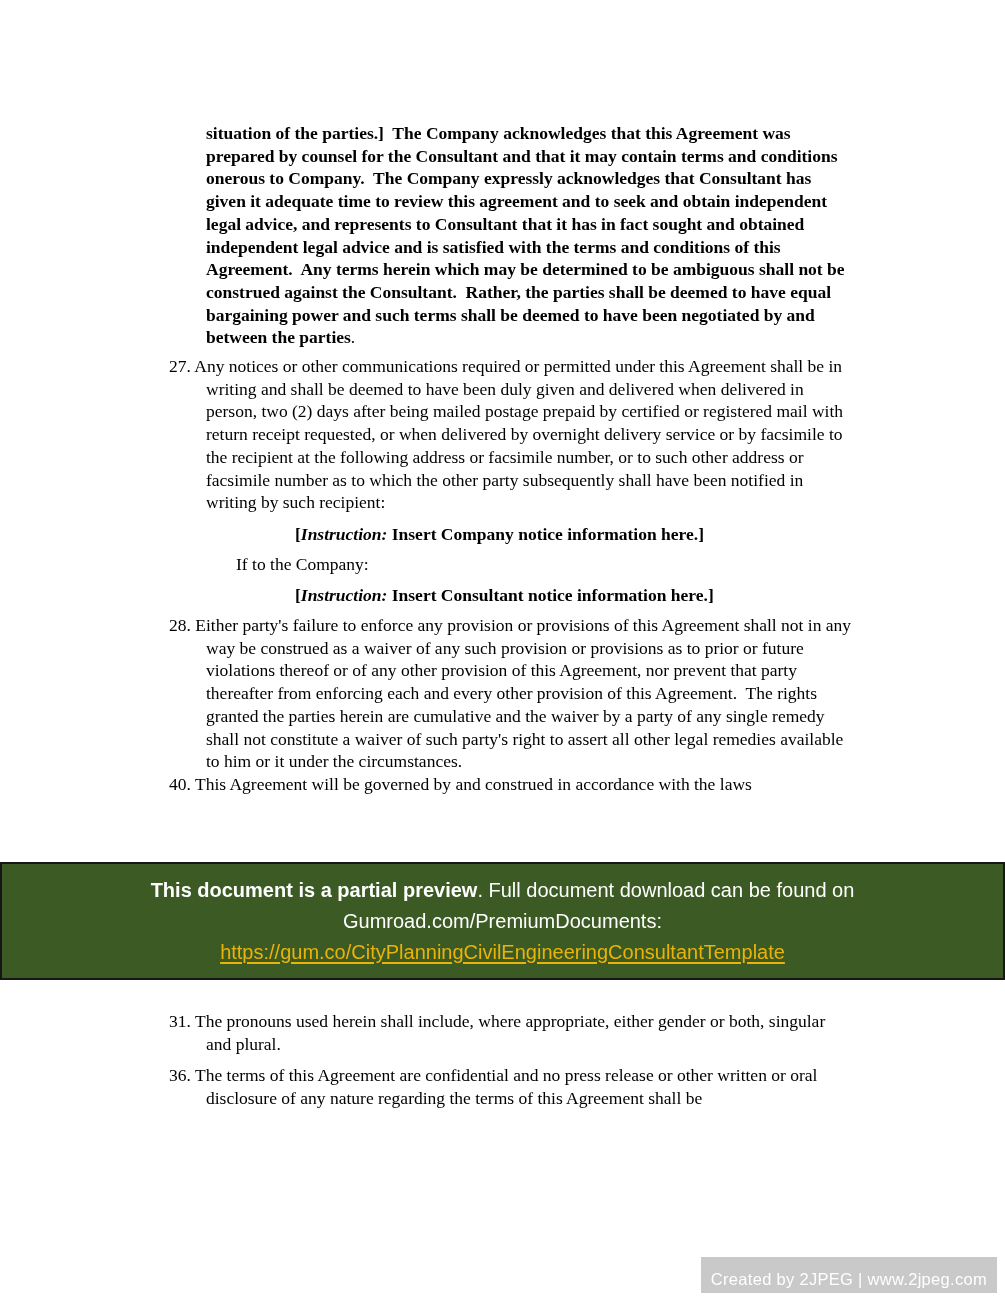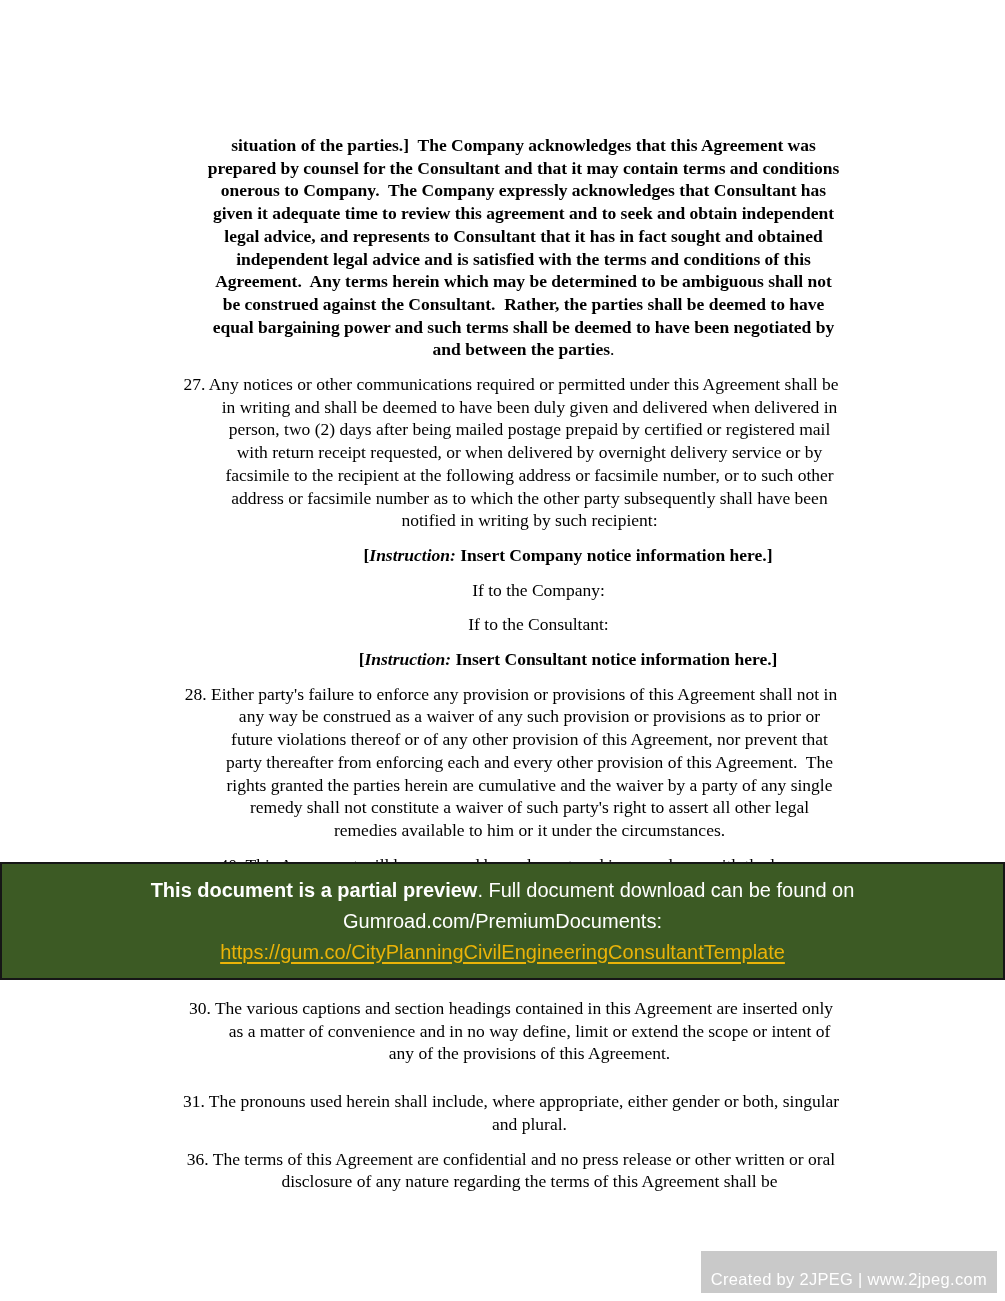--- a/index.html
+++ b/index.html
@@ -22,21 +22,21 @@
     font-size: 17.5px;
     line-height: 22.7px;
   }
   .doc-col {
     position: absolute;
     left: 169px;
     width: 684px;
   }
   .doc-col.top { top: 122px; height: 752px; }
   .doc-col.bottom { top: 985px; }
-  .para { margin: 12px; text-align: center; }
+  .para { margin: 0; }
   .prewrap { white-space: pre-wrap; }
   .i { font-style: italic; }
   .bold-para { margin-left: 37px; font-weight: bold; }
   .num-item { padding-left: 37px; text-indent: -37px; }
   .sub1 { margin-left: 67px; }
   .sub2 { margin-left: 126px; font-weight: bold; }
   .mb6 { margin-bottom: 6px; }
   .mb7 { margin-bottom: 7px; }
   .mb9 { margin-bottom: 9px; }
   .mt25 { margin-top: 25px; }
@@ -70,53 +70,51 @@
   }
   .watermark {
     position: absolute;
     right: 8px;
     bottom: 8px;
     background: #c9c9c9;
     color: #ffffff;
     font-family: "Liberation Sans", "DejaVu Sans", sans-serif;
     font-size: 16.5px;
     line-height: 19px;
-    padding: 19px 10px 4px 10px;
+    padding: 13px 10px 4px 10px;
     letter-spacing: 0.3px;
     z-index: 6;
   }
 </style>
 </head>
 <body>
 
 <div class="page">
 
   <div class="doc-col top">
 
     <p class="para bold-para mb6"><span class="prewrap">situation of the parties.]  The Company acknowledges that this Agreement was prepared by counsel for the Consultant and that it may contain terms and conditions onerous to Company.  The Company expressly acknowledges that Consultant has given it adequate time to review this agreement and to seek and obtain independent legal advice, and represents to Consultant that it has in fact sought and obtained independent legal advice and is satisfied with the terms and conditions of this Agreement.  Any terms herein which may be determined to be ambiguous shall not be construed against the Consultant.  Rather, the parties shall be deemed to have equal bargaining power and such terms shall be deemed to have been negotiated by and between the parties</span><span style="font-weight:normal">.</span></p>
 
     <p class="para num-item mb9"><span>27.</span> <span class="prewrap">Any notices or other communications required or permitted under this Agreement shall be in writing and shall be deemed to have been duly given and delivered when delivered in person, two (2) days after being mailed postage prepaid by certified or registered mail with return receipt requested, or when delivered by overnight delivery service or by facsimile to the recipient at the following address or facsimile number, or to such other address or facsimile number as to which the other party subsequently shall have been notified in writing by such recipient:</span></p>
 
     <p class="para sub2 mb7"><span>[</span><span class="i">Instruction:</span><span class="prewrap"> Insert Company notice information here.]</span></p>
 
     <p class="para sub1 mb9">If to the Company:</p>
 
-    <p class="para sub1 mb9">If to the Consultant:</p>
 
     <p class="para sub2 mb7"><span>[</span><span class="i">Instruction:</span><span class="prewrap"> Insert Consultant notice information here.]</span></p>
 
     <p class="para num-item"><span>28.</span> <span class="prewrap">Either party's failure to enforce any provision or provisions of this Agreement shall not in any way be construed as a waiver of any such provision or provisions as to prior or future violations thereof or of any other provision of this Agreement, nor prevent that party thereafter from enforcing each and every other provision of this Agreement.  The rights granted the parties herein are cumulative and the waiver by a party of any single remedy shall not constitute a waiver of such party's right to assert all other legal remedies available to him or it under the circumstances.</span></p>
 
     <p class="para num-item"><span>40.</span> <span class="prewrap">This Agreement will be governed by and construed in accordance with the laws</span></p>
 
   </div>
 
   <div class="doc-col bottom">
 
-    <p class="para num-item"><span>30.</span> <span class="prewrap">The various captions and section headings contained in this Agreement are inserted only as a matter of convenience and in no way define, limit or extend the scope or intent of any of the provisions of this Agreement.</span></p>
 
     <p class="para num-item mt25"><span>31.</span> <span class="prewrap">The pronouns used herein shall include, where appropriate, either gender or both, singular and plural.</span></p>
 
     <p class="para num-item mt9"><span>36.</span> <span class="prewrap">The terms of this Agreement are confidential and no press release or other written or oral disclosure of any nature regarding the terms of this Agreement shall be</span></p>
 
   </div>
 
   <div class="banner">
     <div><span class="bb">This document is a partial preview</span><span>. Full document download can be found on</span></div>
     <div>Gumroad.com/PremiumDocuments:</div>

